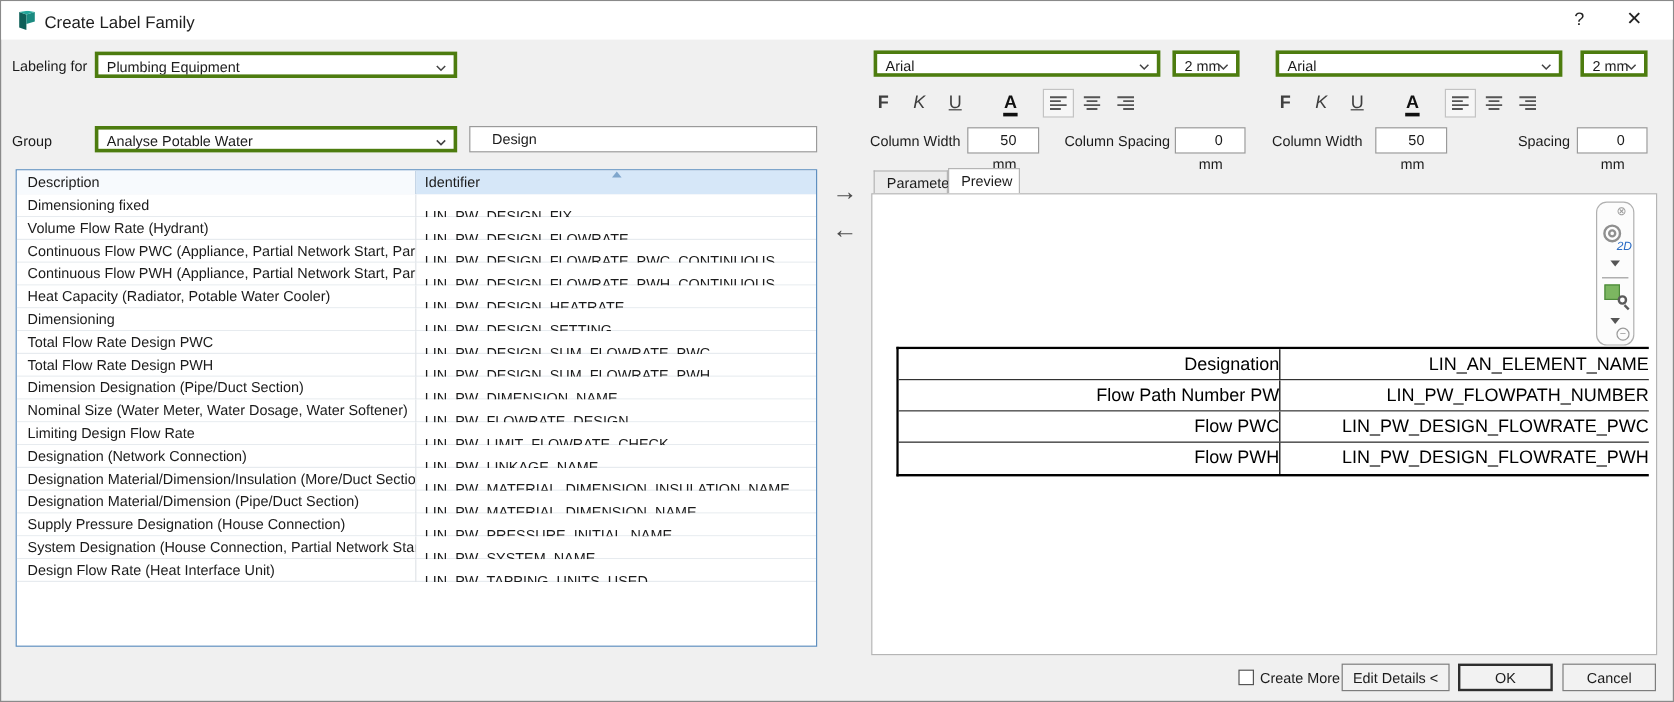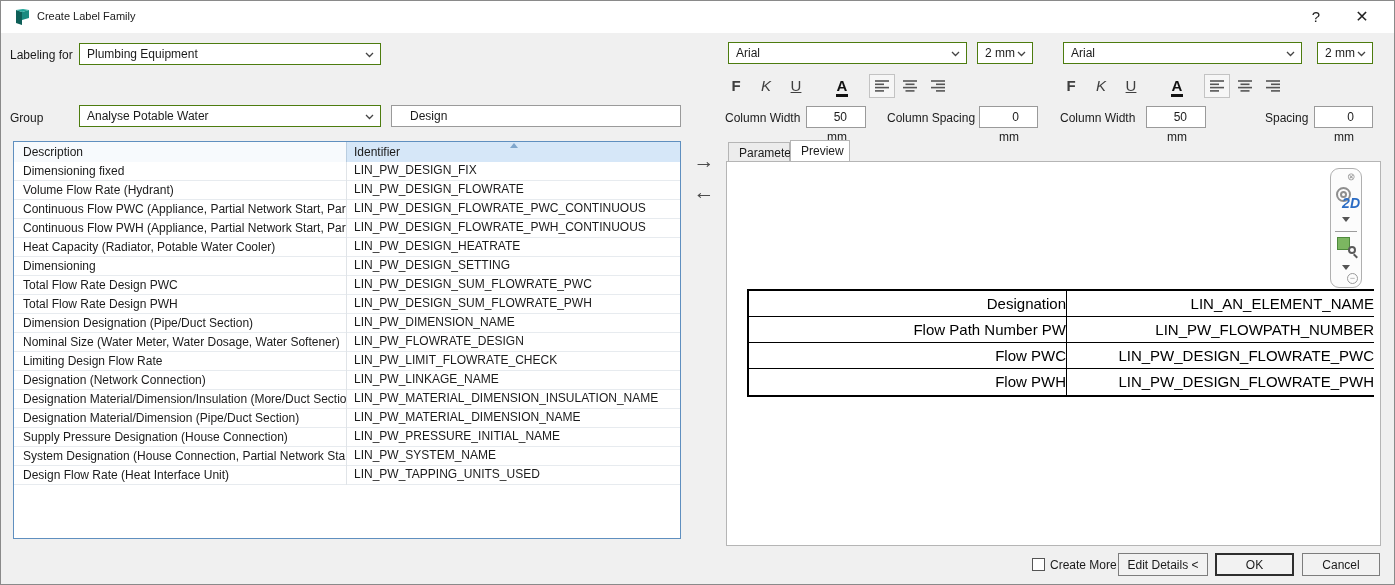--- a/index.html
+++ b/index.html
@@ -5,50 +5,50 @@
   * { box-sizing: border-box; margin: 0; padding: 0; }
   html,body { width:1395px; height:585px; overflow:hidden; }
   body { font-family:"Liberation Sans", sans-serif; font-size:12px; color:#1b1b1b; }
 
   .window { position:relative; width:1395px; height:585px; background:#f0f0f0;
             border:1px solid #8a8a8a; }
 
   
   .titlebar { position:absolute; left:0; top:0; width:100%; height:32px; background:#ffffff; }
   .app-icon { position:absolute; left:13px; top:8px; width:17px; height:17px; }
-  .title-text { position:absolute; left:36px; top:9px; font-size:11px; color:#202020; }
+  .title-text { position:absolute; left:36px; top:9px; font-size:14px; color:#202020; }
   .tb-btn { position:absolute; top:0; width:44px; height:31px; background:transparent; border:none;
             font-size:15px; color:#222; text-align:center; line-height:31px; cursor:default; }
   .tb-btn.help { right:56px; }
   .tb-btn.close { right:10px; font-size:16px; }
 
   
   .lbl { position:absolute; color:#1b1b1b; }
-  .select { position:absolute; height:22px; background:#fff; border:1px solid #4d7c0f;
+  .select { position:absolute; height:22px; background:#fff; border:3px solid #4d7c0f;
             padding:0 20px 0 7px; line-height:20px; white-space:nowrap; overflow:hidden; }
   .select .chev { position:absolute; right:6px; top:8px; }
   .tinput { position:absolute; height:22px; background:#fff; border:1px solid #9a9a9a;
             line-height:20px; padding:0 18px; }
   .tinput.num { text-align:right; }
 
   
   .ptable { position:absolute; left:12px; top:140px; width:668px; height:398px;
             background:#fff; border:1px solid #5f8fbf; overflow:hidden; }
   .pt-head { position:relative; height:20px; border-bottom:1px solid #c9d5e2; }
   .pt-head .h-desc { position:absolute; left:0; top:0; width:333px; height:20px;
             background:#f7fafd; border-right:1px solid #b9cde0; padding:3px 0 0 9px; }
   .pt-head .h-ident { position:absolute; left:333px; top:0; right:0; height:20px;
             background:#d6e7f8; padding:3px 0 0 7px; }
   .sort-asc { position:absolute; left:50%; top:1px; margin-left:-4px; width:0; height:0;
             border-left:4px solid transparent; border-right:4px solid transparent;
             border-bottom:5px solid #7fa6cc; }
   .pt-row { position:relative; height:19px; border-bottom:1px solid #e7ebef; background:#fff; }
   .pt-row .c-desc { position:absolute; left:0; top:0; width:333px; height:19px; padding:2px 2px 0 9px;
             border-right:1px solid #e0e4e8; white-space:nowrap; overflow:hidden; }
-  .pt-row .c-ident { position:absolute; left:333px; right:0; top:0; height:19px; padding:1px 0 0 7px;
+  .pt-row .c-ident { position:absolute; left:333px; right:0; top:0; height:19px; padding:11px 0 0 7px;
             white-space:nowrap; overflow:hidden; }
 
   
   .arrow-btn { position:absolute; left:688px; width:30px; height:26px; background:transparent;
             border:none; font-size:21px; color:#4c4c4c; line-height:24px; text-align:center; }
 
   
   .fmtbtn { position:absolute; top:73px; width:26px; height:24px; background:transparent; border:1px solid transparent;
             font-size:15px; color:#3f3f3f; text-align:center; line-height:22px; }
   .fmtbtn.sel { background:#f6f6f6; border:1px solid #c3c3c3; }
@@ -65,21 +65,21 @@
   .tab.active { top:139px; background:#ffffff; border:1px solid #b5b5b5; border-bottom:none; z-index:3; }
   .preview-panel { position:absolute; left:725px; top:160px; width:655px; height:385px;
             background:#fff; border:1px solid #b5b5b5; z-index:2; }
 
   .nav-toolbar { position:absolute; right:18px; top:6px; width:32px; height:120px;
             border:1px solid #b0b0b0; border-radius:9px; background:#fcfcfc; }
   .nav-x { position:absolute; right:3px; top:3px; width:11px; height:11px; color:#9a9a9a; font-size:10px; line-height:10px; }
   .nav-2d { position:absolute; left:5px; top:18px; width:22px; height:24px; }
   .nav-2d .ring { position:absolute; left:0; top:0; width:15px; height:15px; border:2px solid #8f8f8f; border-radius:50%; }
   .nav-2d .dotc { position:absolute; left:4px; top:4px; width:7px; height:7px; border:2px solid #8f8f8f; border-radius:50%; }
-  .nav-2d .t2d { position:absolute; right:-2px; bottom:0; font-size:14px; font-weight:bold; color:#2b6cc4; font-style:italic;margin-top:24px; }
+  .nav-2d .t2d { position:absolute; right:-2px; bottom:0; font-size:10px; font-weight:normal; color:#2b6cc4; font-style:italic;margin-top:24px; }
   .nav-caret { position:absolute; left:11px; width:0; height:0; border-left:4px solid transparent;
             border-right:4px solid transparent; border-top:5px solid #555; }
   .nav-sep { position:absolute; left:4px; right:4px; top:62px; border-top:1px solid #9c9c9c; }
   .nav-zoom { position:absolute; left:6px; top:68px; width:20px; height:20px; }
   .nav-zoom .sq { position:absolute; left:0; top:0; width:13px; height:13px; background:#7cb661; border:1px solid #4e8a3c; }
   .nav-zoom .mag { position:absolute; right:1px; bottom:3px; width:8px; height:8px; border:2px solid #5a5a5a; border-radius:50%; background:rgba(255,255,255,.7); }
   .nav-zoom .hdl { position:absolute; right:-1px; bottom:0; width:5px; height:2px; background:#5a5a5a; transform:rotate(45deg); }
   .nav-minus { position:absolute; right:3px; bottom:3px; width:11px; height:11px; border:1px solid #9a9a9a; border-radius:50%;
             color:#9a9a9a; font-size:9px; line-height:9px; text-align:center; }
 

